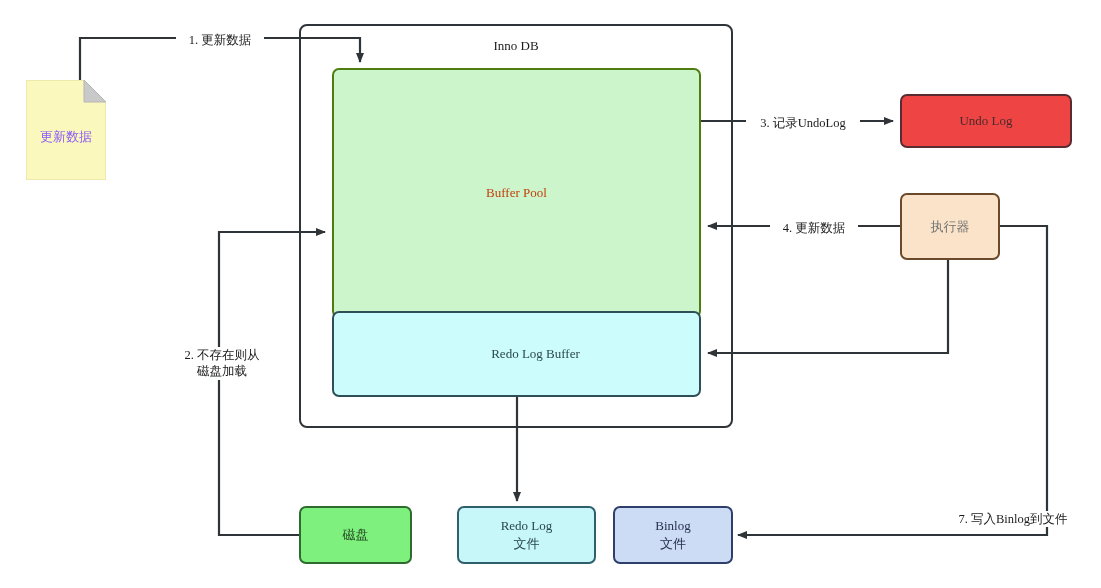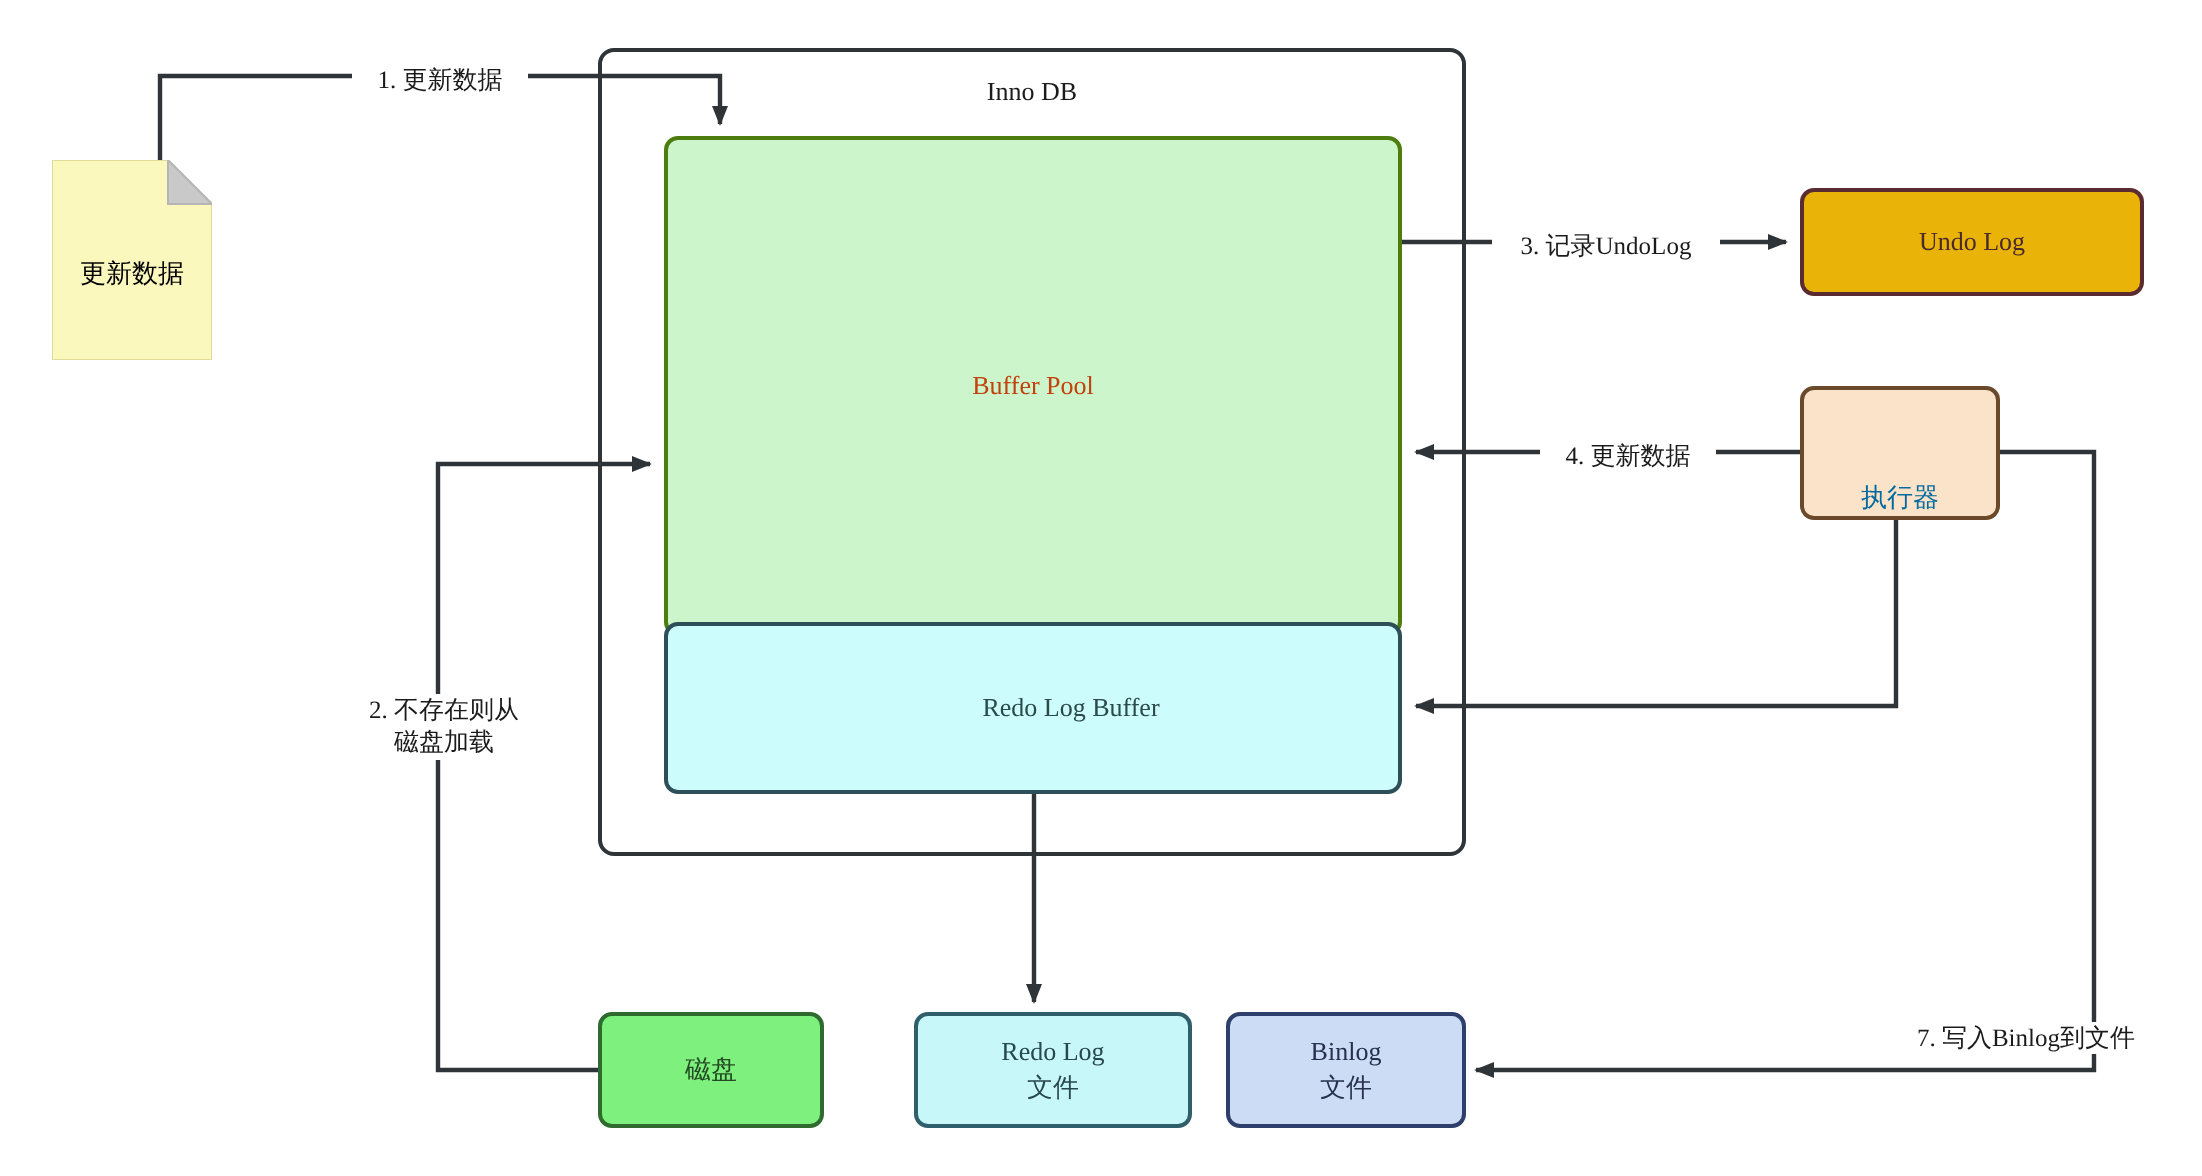--- a/index.html
+++ b/index.html
@@ -59,21 +59,21 @@
   }
   .note {
     position: absolute;
     box-sizing: border-box;
   }
   .note-label {
     position: absolute;
     width: 100%;
     text-align: center;
     font-size: 13px;
-    color: #000000;
+    color: #8b5cf6;
   }
 </style>
 </head>
 <body>
 
 <div id="canvas">
 
   <svg class="wires" viewBox="0 0 1101 588">
     <defs>
       <marker id="arrow" markerWidth="10" markerHeight="8" refX="9" refY="4" orient="auto" markerUnits="userSpaceOnUse">
@@ -108,25 +108,25 @@
   </div>
 
   <div class="node" style="left:332px; top:68px; width:369px; height:250px; background:#ccf5cc; border:2px solid #4d7c0f; color:#c2410c; font-size:13px;">
     <span>Buffer Pool</span>
   </div>
 
   <div class="node" style="left:332px; top:311px; width:369px; height:86px; background:#ccfcfc; border:2px solid #2f4f58; color:#2b4a4a; font-size:13px;padding-left:38px;">
     <span>Redo Log Buffer</span>
   </div>
 
-  <div class="node" style="left:900px; top:94px; width:172px; height:54px; background:#eab308; border:2px solid #5a2b30; color:#4a2b2b; font-size:13px;">
+  <div class="node" style="left:900px; top:94px; width:172px; height:54px; background:#ef4444; border:2px solid #5a2b30; color:#4a2b2b; font-size:13px;">
     <span>Undo Log</span>
   </div>
 
-  <div class="node" style="left:900px; top:193px; width:100px; height:67px; background:#fae3c8; border:2px solid #6b4a2b; color:#0369a1; font-size:13px;align-items:flex-end;">
+  <div class="node" style="left:900px; top:193px; width:100px; height:67px; background:#fae3c8; border:2px solid #6b4a2b; color:#737373; font-size:13px;">
     <span>执行器</span>
   </div>
 
   <div class="node" style="left:299px; top:506px; width:113px; height:58px; background:#7ef07e; border:2px solid #2f6b2f; color:#234a23; font-size:13px;">
     <span>磁盘</span>
   </div>
 
   <div class="node" style="left:457px; top:506px; width:139px; height:58px; background:#c8f7f9; border:2px solid #2f5f6b; color:#27484f; font-size:13px;">
     <span>Redo Log
 文件</span>

